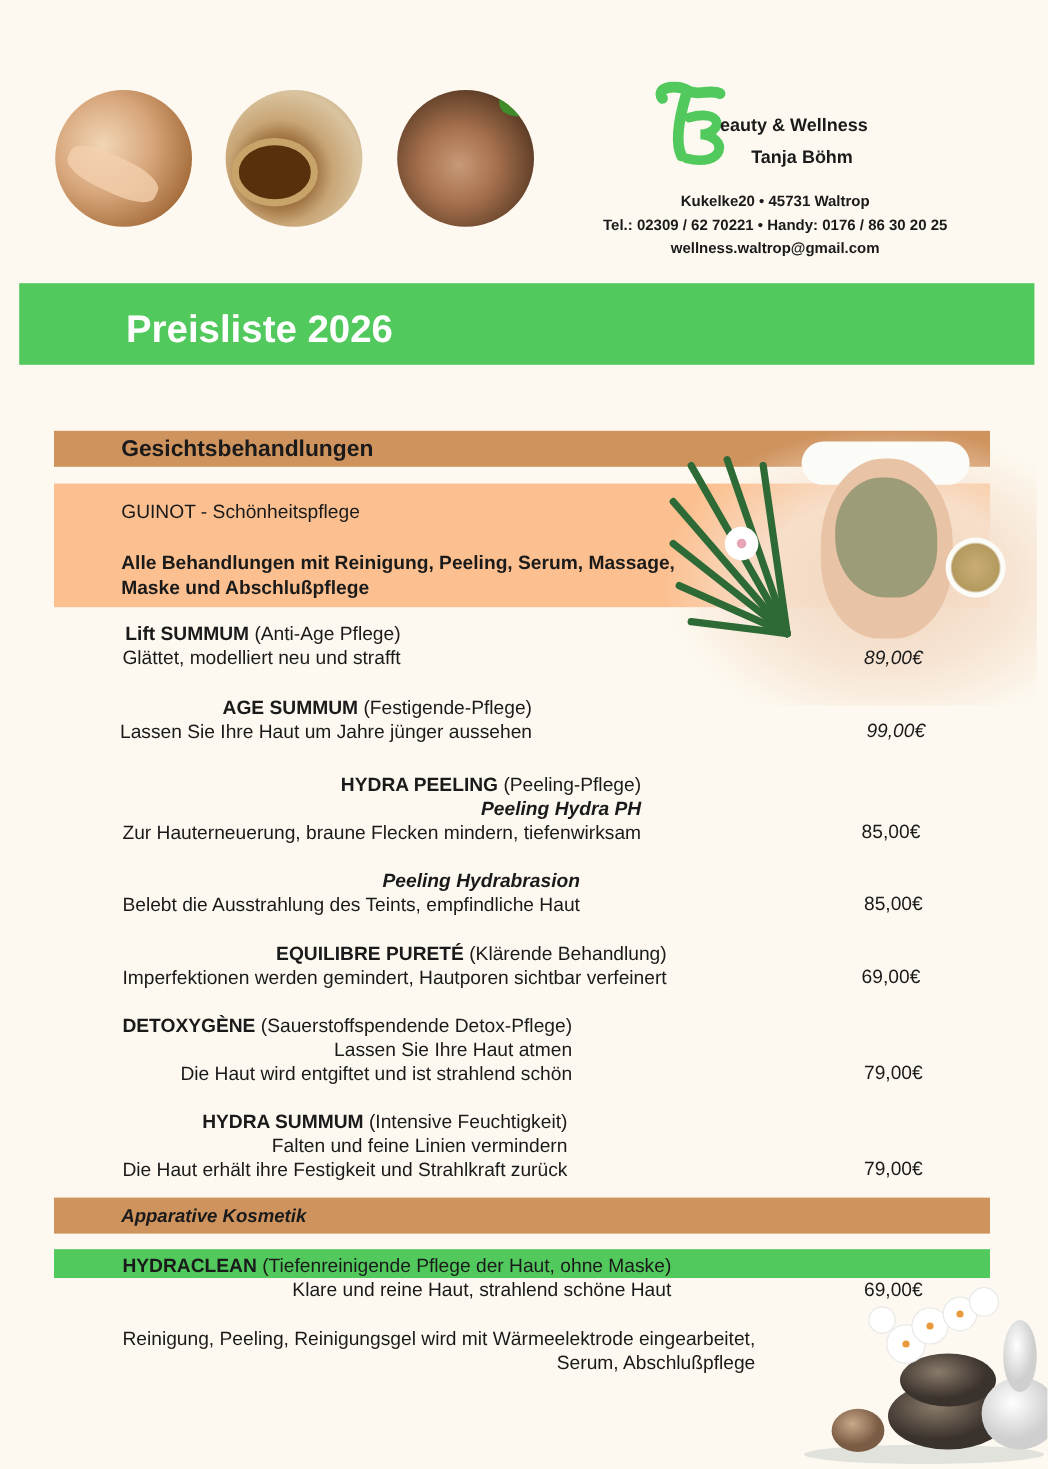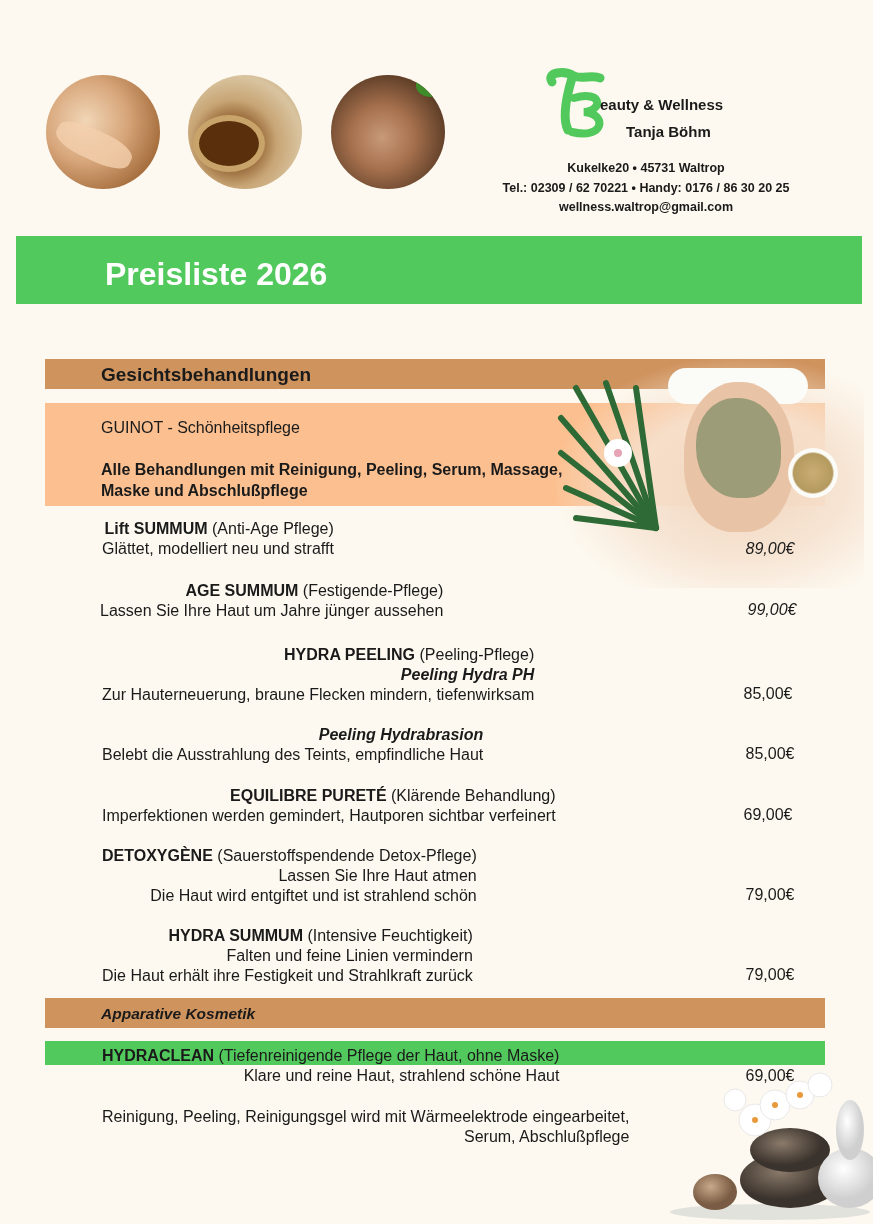--- a/index.html
+++ b/index.html
@@ -37,21 +37,21 @@
     background: radial-gradient(ellipse at 60% 55%, rgba(240,214,190,1) 0%, rgba(246,226,208,.9) 40%, rgba(253,249,240,0) 72%); }
   .leaf { position: absolute; left: 0; top: 20px; width: 130px; height: 160px; }
   .face { position: absolute; left: 128px; top: 24px; width: 110px; height: 150px; border-radius: 48% 48% 44% 44%; background: #e9c3a6; }
   .mask { position: absolute; left: 140px; top: 40px; width: 85px; height: 100px; border-radius: 45% 50% 40% 50%; background: #9d9c78; }
   .band { position: absolute; left: 112px; top: 10px; width: 140px; height: 36px; border-radius: 40px; background: #fbfbf7; }
   .bowl { position: absolute; left: 232px; top: 90px; width: 50px; height: 50px; border-radius: 50%; background: radial-gradient(circle, #c9ad74 0%, #b59a60 55%, #fbfbf7 60%, #fbfbf7 100%); }
 
   .item { position: absolute; left: 102px; font-size: 16px; line-height: 20px; text-align: right; }
   .item b { font-weight: bold; }
   .item .sub { font-weight: bold; font-style: italic; display: block; margin-left: 44px; }
-  .price { position: absolute; font-size: 16px; text-align: center; width: 100px; }
+  .price { position: absolute; font-size: 16px; text-align: left; width: 100px; }
   .ital { font-style: italic; }
 
   .hc-band { position: absolute; left: 45px; top: 1041px; width: 780px; height: 24px; background: #52c95c; }
 
   .stones { position: absolute; left: 660px; top: 1060px; width: 213px; height: 164px; }
 </style>
 </head>
 <body>
 
 <div class="circle c1"></div>

